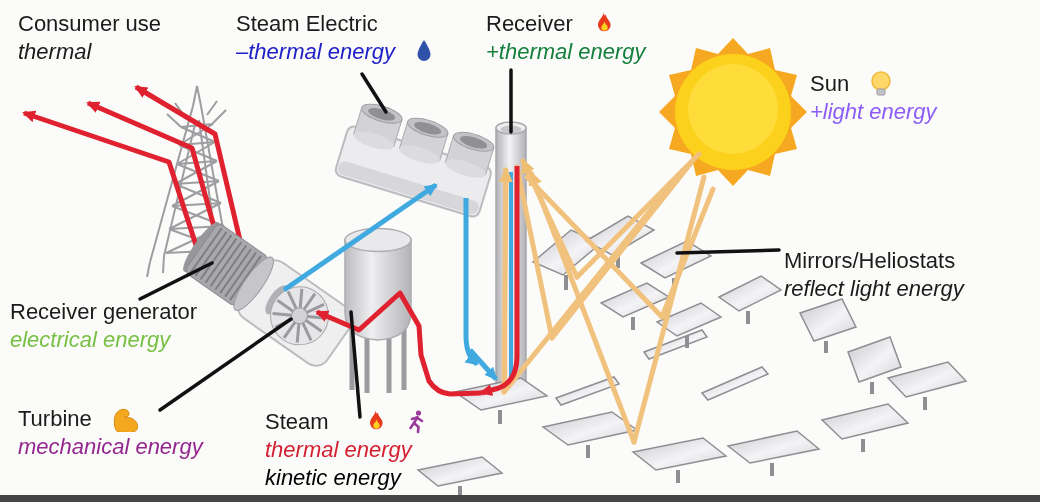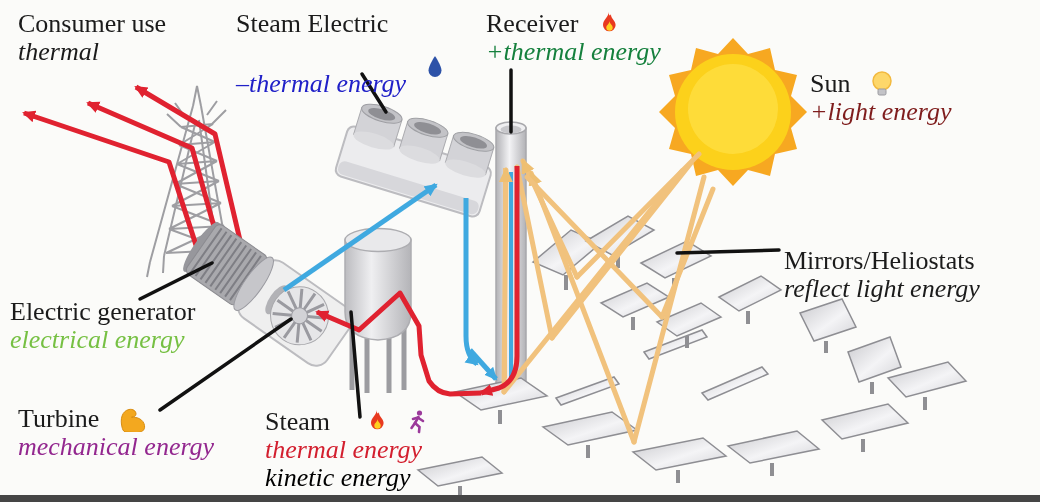--- a/index.html
+++ b/index.html
@@ -1,19 +1,19 @@
 <!DOCTYPE html>
 <html><head>
 <meta charset="utf-8">
 <style>
   html,body{margin:0;padding:0;background:#e9e9e9;}
   .stage{position:relative;width:1040px;height:502px;background:#fbfbf9;overflow:hidden;
          font-family:"Liberation Sans",sans-serif;}
   .scene{position:absolute;left:0;top:0;}
-  .lbl{position:absolute;font-size:26px;line-height:28px;color:#1b1b1b;white-space:nowrap;font-family:Liberation Serif, serif;}
+  .lbl{position:absolute;font-size:22px;line-height:28px;color:#1b1b1b;white-space:nowrap;}
   .row{display:flex;align-items:center;gap:19px;}
   .it{font-style:italic;}
   .ic{display:inline-block;flex:0 0 auto;}
   .gap{margin-left:16px;}
   .bbar{position:absolute;left:0;bottom:0;width:1040px;height:7px;background:#454545;}
 </style>
 </head>
 <body>
 
 <div class="stage">
@@ -182,21 +182,21 @@
   </svg>
 
   <div class="lbl" style="left:18px;top:10px">
     <div>Consumer use</div>
     <div class="it">thermal</div>
   </div>
 
   <div class="lbl" style="left:236px;top:10px">
     <div>Steam Electric</div>
     <div class="row">
-      <span class="it" style="color: rgb(32, 32, 200); margin-top: 32px;">–thermal energy</span>
+      <span class="it" style="color: rgb(32, 32, 200);">–thermal energy</span>
       <svg class="ic" width="20" height="26" viewBox="0 0 20 26">
         <path d="M10 1 C10 1 3.5 10.5 3.5 15.5 a6.5 6.5 0 0 0 13 0 C16.5 10.5 10 1 10 1 Z" fill="#2d52a8"></path>
       </svg>
     </div>
   </div>
 
   <div class="lbl" style="left:486px;top:10px">
     <div class="row">
       <span>Receiver</span>
       <svg class="ic" width="22" height="26" viewBox="0 0 22 26">
@@ -208,30 +208,30 @@
   </div>
 
   <div class="lbl" style="left:810px;top:70px">
     <div class="row">
       <span>Sun</span>
       <svg class="ic" width="26" height="28" viewBox="0 0 26 28">
         <circle cx="13" cy="11" r="9" fill="#fdd76a" stroke="#f2b93f" stroke-width="1.5"></circle>
         <rect x="9" y="19" width="8" height="6" rx="1.5" fill="#c3c3c7" stroke="#9a9aa0"></rect>
       </svg>
     </div>
-    <div class="it" style="color: #7f1d1d;">+light energy</div>
+    <div class="it" style="color: #8b5cf6;">+light energy</div>
   </div>
 
   <div class="lbl" style="left:784px;top:247px">
     <div>Mirrors/Heliostats</div>
     <div class="it">reflect light energy</div>
   </div>
 
   <div class="lbl" style="left:10px;top:298px">
-    <div>Electric generator</div>
+    <div>Receiver generator</div>
     <div class="it" style="color: rgb(118, 192, 67);">electrical energy</div>
   </div>
 
   <div class="lbl" style="left:18px;top:405px">
     <div class="row">
       <span>Turbine</span>
       <svg class="ic" width="30" height="26" viewBox="0 0 30 26">
         <path d="M4 21 C2 13 4 5 11 3.5 c4 -0.8 7 1.5 7 4.5 c0 2 -2 3.2 -4.5 3.2 c6 -0.4 12 2.3 13 8.3 c0.8 5 -3 7 -8 7 L7 26 C5 25 4.5 23 4 21 Z" fill="#f3a81f" stroke="#d88c10" stroke-width="1"></path>
       </svg>
     </div>

